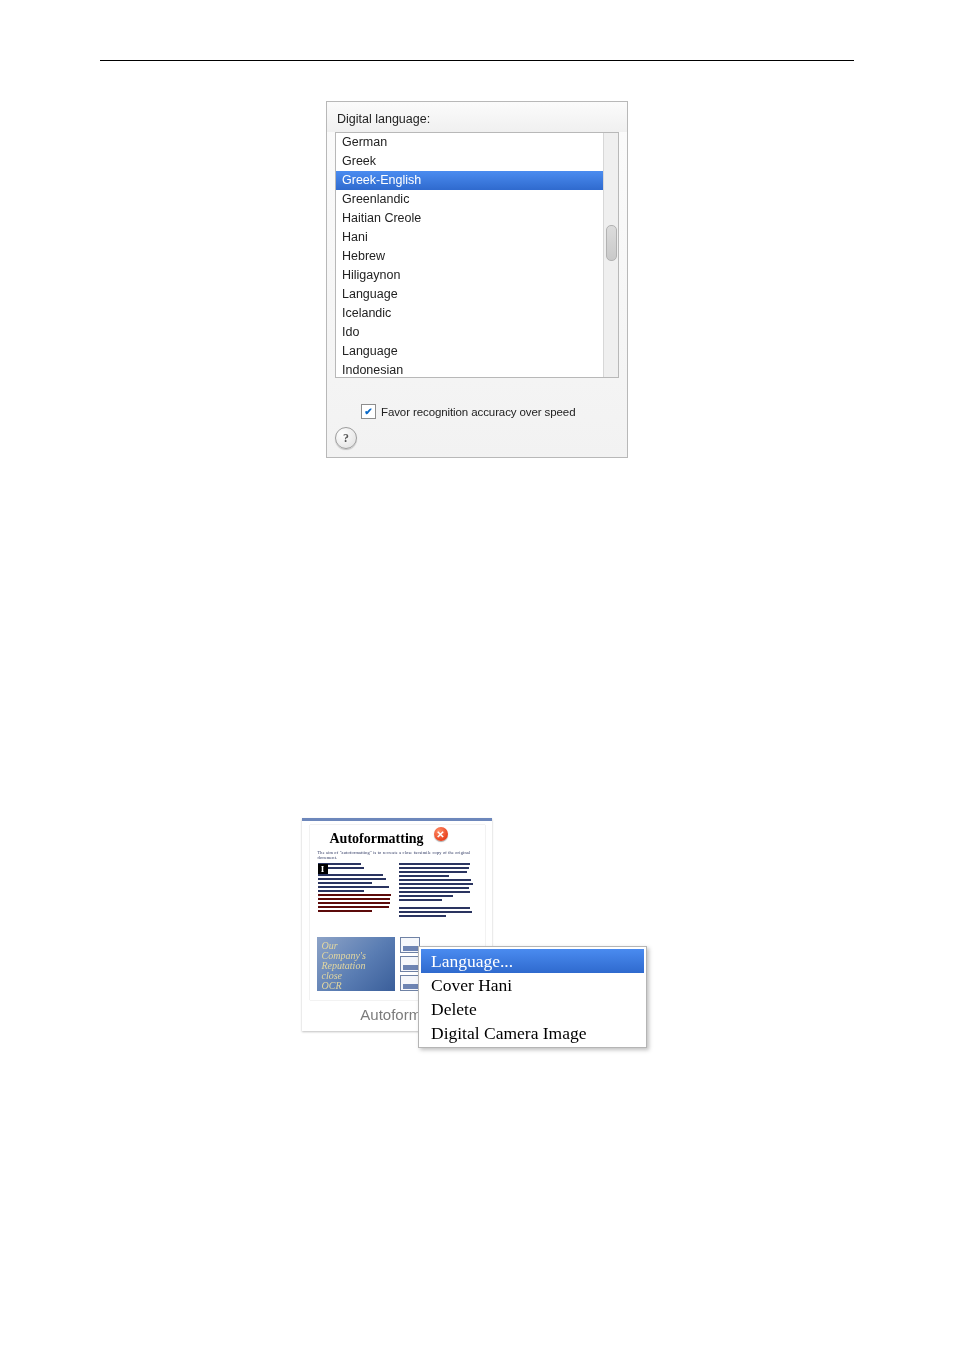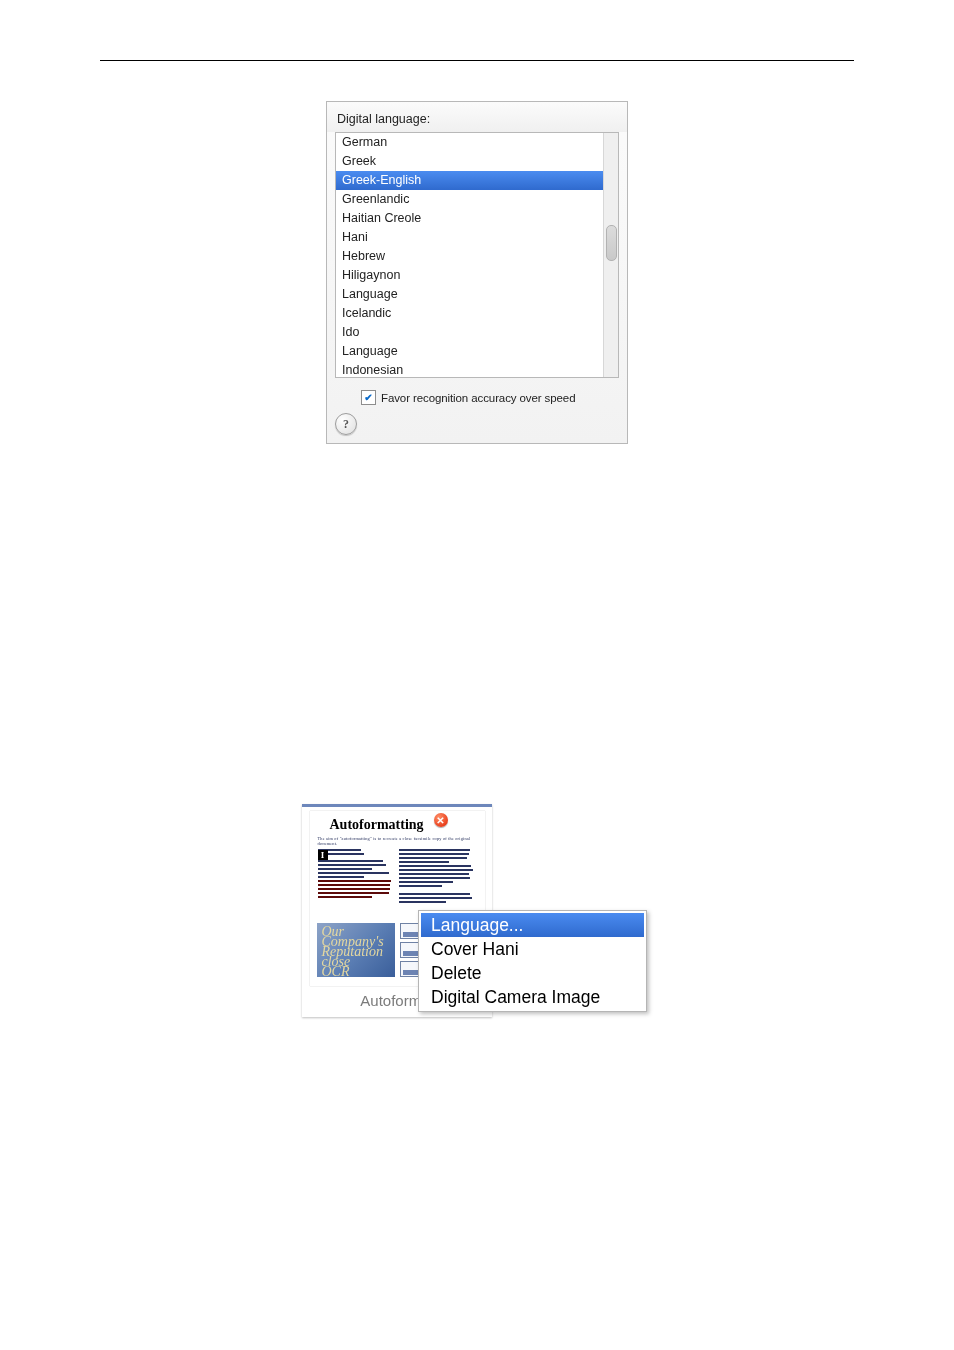--- a/index.html
+++ b/index.html
@@ -34,21 +34,21 @@
   }
   .fig1 .caption {
     padding: 10px 10px 6px 10px;
     background: linear-gradient(#fbfbfb,#f0f0f0);
     font-size: 12.5px;
   }
   .fig1 .listbox-wrap {
     position: relative;
     background: #fff;
     border: 1px solid #b8b8b8;
-    margin: 0 8px 6px 8px;
+    margin: 0 8px 20px 8px;
     height: 244px;
     overflow: hidden;
   }
   .fig1 .listbox {
     position: absolute;
     top: 0; left: 0;
     right: 14px; 
     bottom: 0;
     overflow: hidden;
   }
@@ -194,21 +194,21 @@
   .docpage .l.k { background: #5c0a0a; }
   .docpage .photo {
     position: absolute;
     left: 7px;
     top: 112px;
     width: 78px;
     height: 54px;
     background: linear-gradient(135deg,#8da3c7,#5a7db3 55%,#3a5e9a);
     color: #e3d7a0;
     font-family: 'Brush Script MT', cursive;
-    font-size: 14px;
+    font-size: 10px;
     line-height: 10px;
     padding: 4px 5px;
     box-sizing: border-box;
     font-style: italic;
   }
   .docpage .charts {
     position: absolute;
     left: 90px;
     top: 112px;
     width: 20px;
@@ -231,28 +231,28 @@
   .thumb-card .label {
     text-align: center;
     padding: 6px 0 8px 0;
     font-size: 15px;
     color: #7b7b7b;
     font-family: "Lucida Grande", Verdana, sans-serif;
   }
 
   .context-menu {
     position: absolute;
-    top: 106px;
+    top: 128px;
     left: 116px;
     width: 223px;
     background: #fff;
     border: 1px solid #b5b5b5;
     box-shadow: 2px 2px 4px rgba(0,0,0,0.25);
     padding: 2px;
-    font-family: Liberation Sans, sans-serif;
+    font-family: Liberation Serif, serif;
     font-size: 17.5px;
   }
   .context-menu .mi {
     padding: 0 10px;
     line-height: 24px;
     white-space: nowrap;
     cursor: default;
   }
   .context-menu .mi.sel {
     background: #3a79d6;

